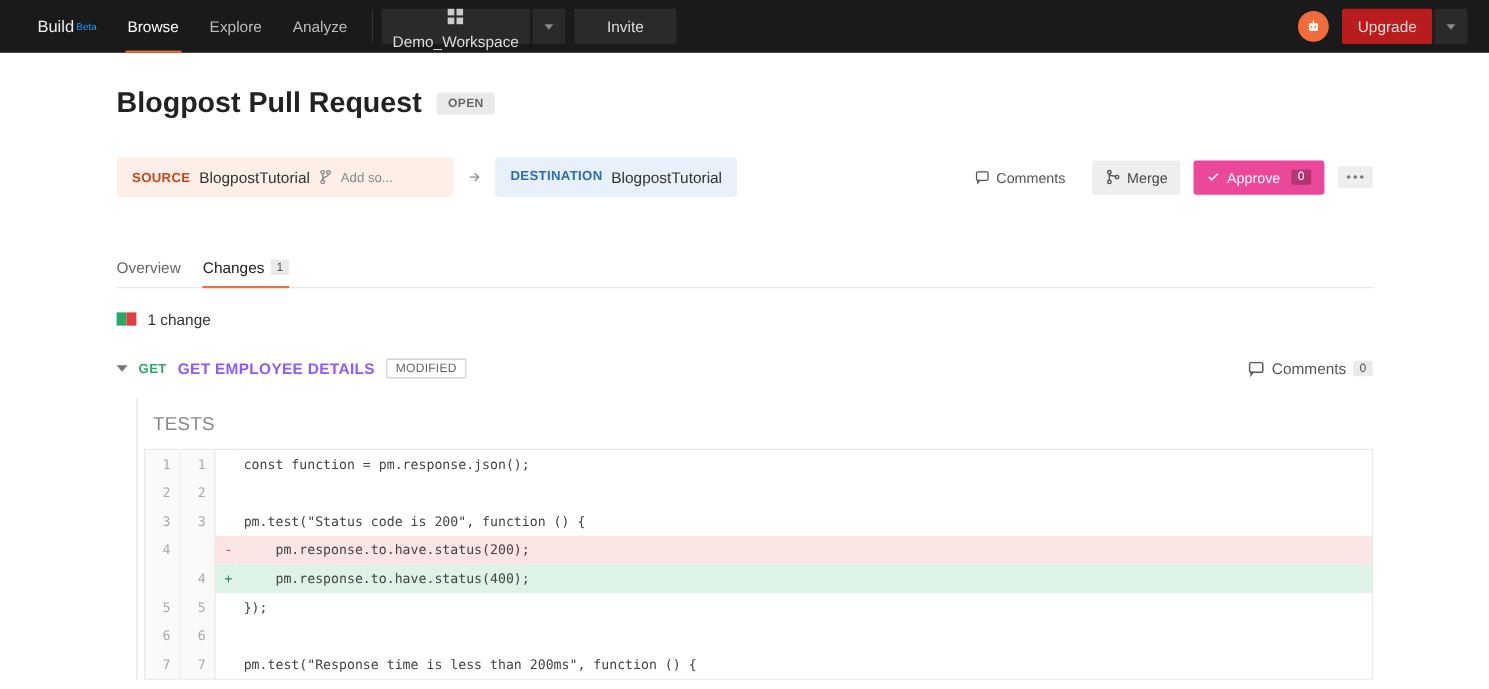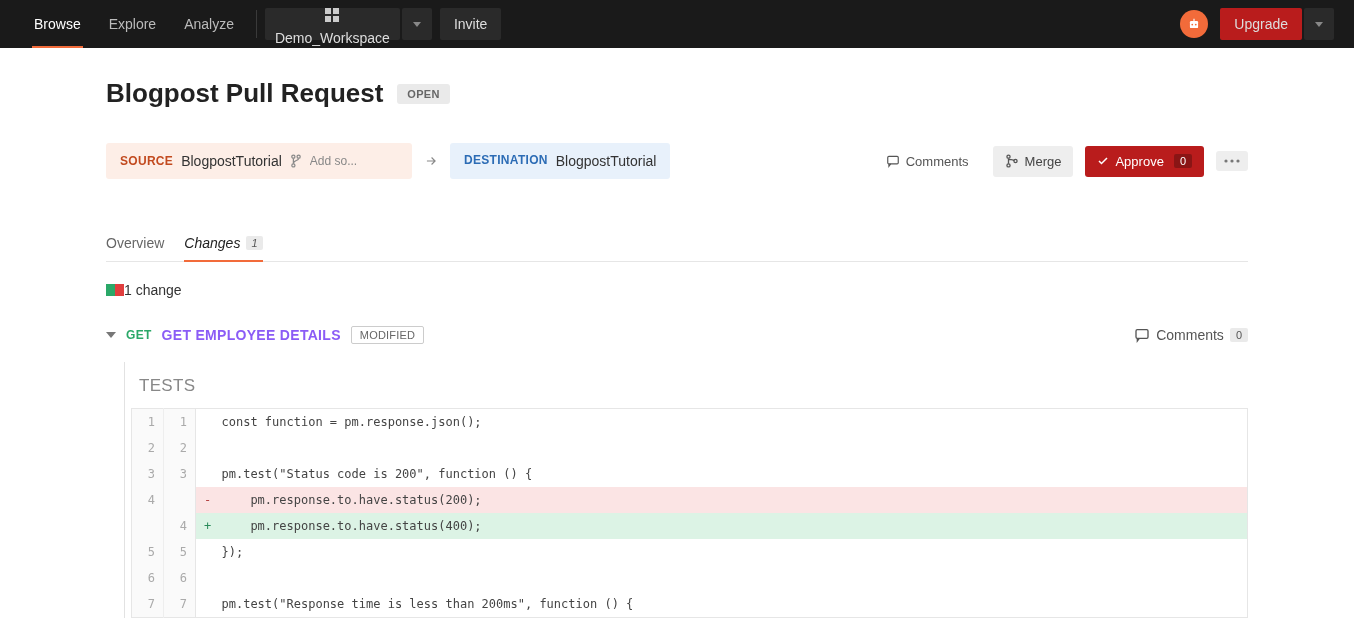--- a/index.html
+++ b/index.html
@@ -10,21 +10,21 @@
     .nav-item { color: #bbb; padding: 0 14px; height: 48px; display: flex; align-items: center; cursor: pointer; position: relative; }
     .nav-item.active { color: #fff; }
     .nav-item.active::after { content: ''; position: absolute; bottom: 0; left: 12px; right: 12px; height: 2px; background: #f26b3a; }
     .nav-build { color: #eee; font-size: 15px; }
     .nav-beta { color: #2196f3; font-size: 9px; vertical-align: super; margin-left: 2px; }
     .nav-divider { width: 1px; height: 28px; background: #3a3a3a; margin: 0 8px; }
     .workspace-sel { display: flex; align-items: center; background: #2a2a2a; height: 32px; padding: 0 10px; border-radius: 2px; color: #ddd; cursor: pointer; gap: 8px; flex-direction: column; }
     .ws-icon { width: 14px; height: 14px; display: grid; grid-template-columns: 6px 6px; grid-template-rows: 6px 6px; gap: 2px; }
     .ws-icon span { background: #ccc; }
     .ws-caret { background: #2a2a2a; height: 32px; width: 30px; display: flex; align-items: center; justify-content: center; margin-left: 2px; border-radius: 2px; cursor: pointer; }
-    .invite-btn { background: #2a2a2a; color: #ddd; height: 32px; padding: 0 14px; border-radius: 2px; margin-left: 8px; display: flex; align-items: center; cursor: pointer; }
+    .invite-btn { background: #2a2a2a; color: #ddd; height: 32px; padding: 0 30px; border-radius: 2px; margin-left: 8px; display: flex; align-items: center; cursor: pointer; }
     .nav-spacer { flex: 1; }
     .avatar { width: 28px; height: 28px; border-radius: 50%; background: #f26b3a; display: flex; align-items: center; justify-content: center; cursor: pointer; }
     .avatar svg { width: 14px; height: 14px; }
     .upgrade-btn { background: #b91c1c; color: #ddd; height: 32px; padding: 0 14px; margin-left: 12px; display: flex; align-items: center; border-radius: 2px; cursor: pointer; }
     .upgrade-caret { background: #2a2a2a; height: 32px; width: 30px; display: flex; align-items: center; justify-content: center; margin-left: 2px; border-radius: 2px; cursor: pointer; }
     .caret-down { width: 0; height: 0; border-left: 4px solid transparent; border-right: 4px solid transparent; border-top: 5px solid #888; }
 
     
     .content { padding: 30px 106px 0; max-width: 1354px; }
     .page-header { display: flex; align-items: center; gap: 14px; margin-bottom: 34px; }
@@ -41,34 +41,34 @@
     .arrow-right { color: #888; }
     .dest-box { background: #e8f1fb; padding: 10px 14px; border-radius: 3px; display: flex; align-items: flex-start; gap: 8px; }
     .dest-label { color: #2c6cb5; font-weight: 700; font-size: 12px; letter-spacing: 0.3px; }
     .dest-val { color: #333; font-size: 14px; }
     .action-spacer { flex: 1; }
     .action-btn { display: flex; align-items: center; gap: 6px; padding: 8px 12px; border-radius: 3px; cursor: pointer; font-size: 13px; }
     .comments-link { color: #555; }
     .comments-link svg { width: 14px; height: 14px; }
     .merge-btn { background: #eee; color: #444; }
     .merge-btn svg { width: 14px; height: 14px; }
-    .approve-btn { background: #b91c1c; color: #fff; }
+    .approve-btn { background: #ec4899; color: #fff; }
     .approve-btn svg { width: 12px; height: 12px; }
     .approve-count { background: rgba(0,0,0,0.25); padding: 1px 6px; border-radius: 2px; font-size: 11px; margin-left: 4px; }
     .more-btn { background: #eee; color: #666; width: 32px; justify-content: center; padding: 8px 0; }
 
     
     .tabs { display: flex; gap: 20px; border-bottom: 1px solid #e6e6e6; margin-bottom: 20px; }
     .tab { padding: 0 0 10px 0; color: #666; cursor: pointer; display: flex; align-items: center; gap: 6px; position: relative; margin-top: 28px; }
-    .tab.active { color: #222; font-weight: 500; font-style: italic; }
+    .tab.active { color: #222; font-weight: 500; }
     .tab.active::after { content: ''; position: absolute; left: 0; right: 0; bottom: -1px; height: 2px; background: #f26b3a; }
     .tab-count { background: #eaeaea; color: #555; font-size: 11px; padding: 1px 5px; border-radius: 2px; }
 
     
-    .change-summary { display: flex; align-items: center; margin-bottom: 28px; color: #333; }
+    .change-summary { display: flex; align-items: center; gap: 10px; margin-bottom: 28px; color: #333; }
     .change-led { display: flex; }
     .led-g { width: 9px; height: 12px; background: #2aa868; }
     .led-r { width: 9px; height: 12px; background: #e03e3e; }
 
     
     .req-row { display: flex; align-items: center; gap: 10px; margin-bottom: 18px; }
     .collapse-caret { width: 0; height: 0; border-left: 5px solid transparent; border-right: 5px solid transparent; border-top: 6px solid #777; cursor: pointer; }
     .method-get { color: #2aa868; font-weight: 700; font-size: 12px; letter-spacing: 0.3px; }
     .req-name { color: #8b5cf6; font-weight: 600; font-size: 14px; letter-spacing: 0.3px; }
     .modified-badge { border: 1px solid #ccc; color: #666; font-size: 11px; padding: 2px 8px; border-radius: 2px; letter-spacing: 0.2px; }
@@ -88,20 +88,24 @@
     .code { white-space: pre; color: #444; }
     tr.removed td.sign, tr.removed td.code { background: #fbe4e4; }
     tr.removed td.sign { color: #b54444; }
     tr.added td.sign, tr.added td.code { background: #dcf3e5; }
     tr.added td.sign { color: #2a8a5a; }
   </style>
 </head>
 <body>
 
 <div class="topnav">
+  <div class="nav-item nav-build">
+    <span>Build</span>
+      <span class="nav-beta">Beta</span>
+  </div>
   <div class="nav-item active">
       <span>Browse</span>
     </div>
   <div class="nav-item">
       <span>Explore</span>
     </div>
   <div class="nav-item">
       <span>Analyze</span>
     </div>
   <div class="nav-divider"></div>

